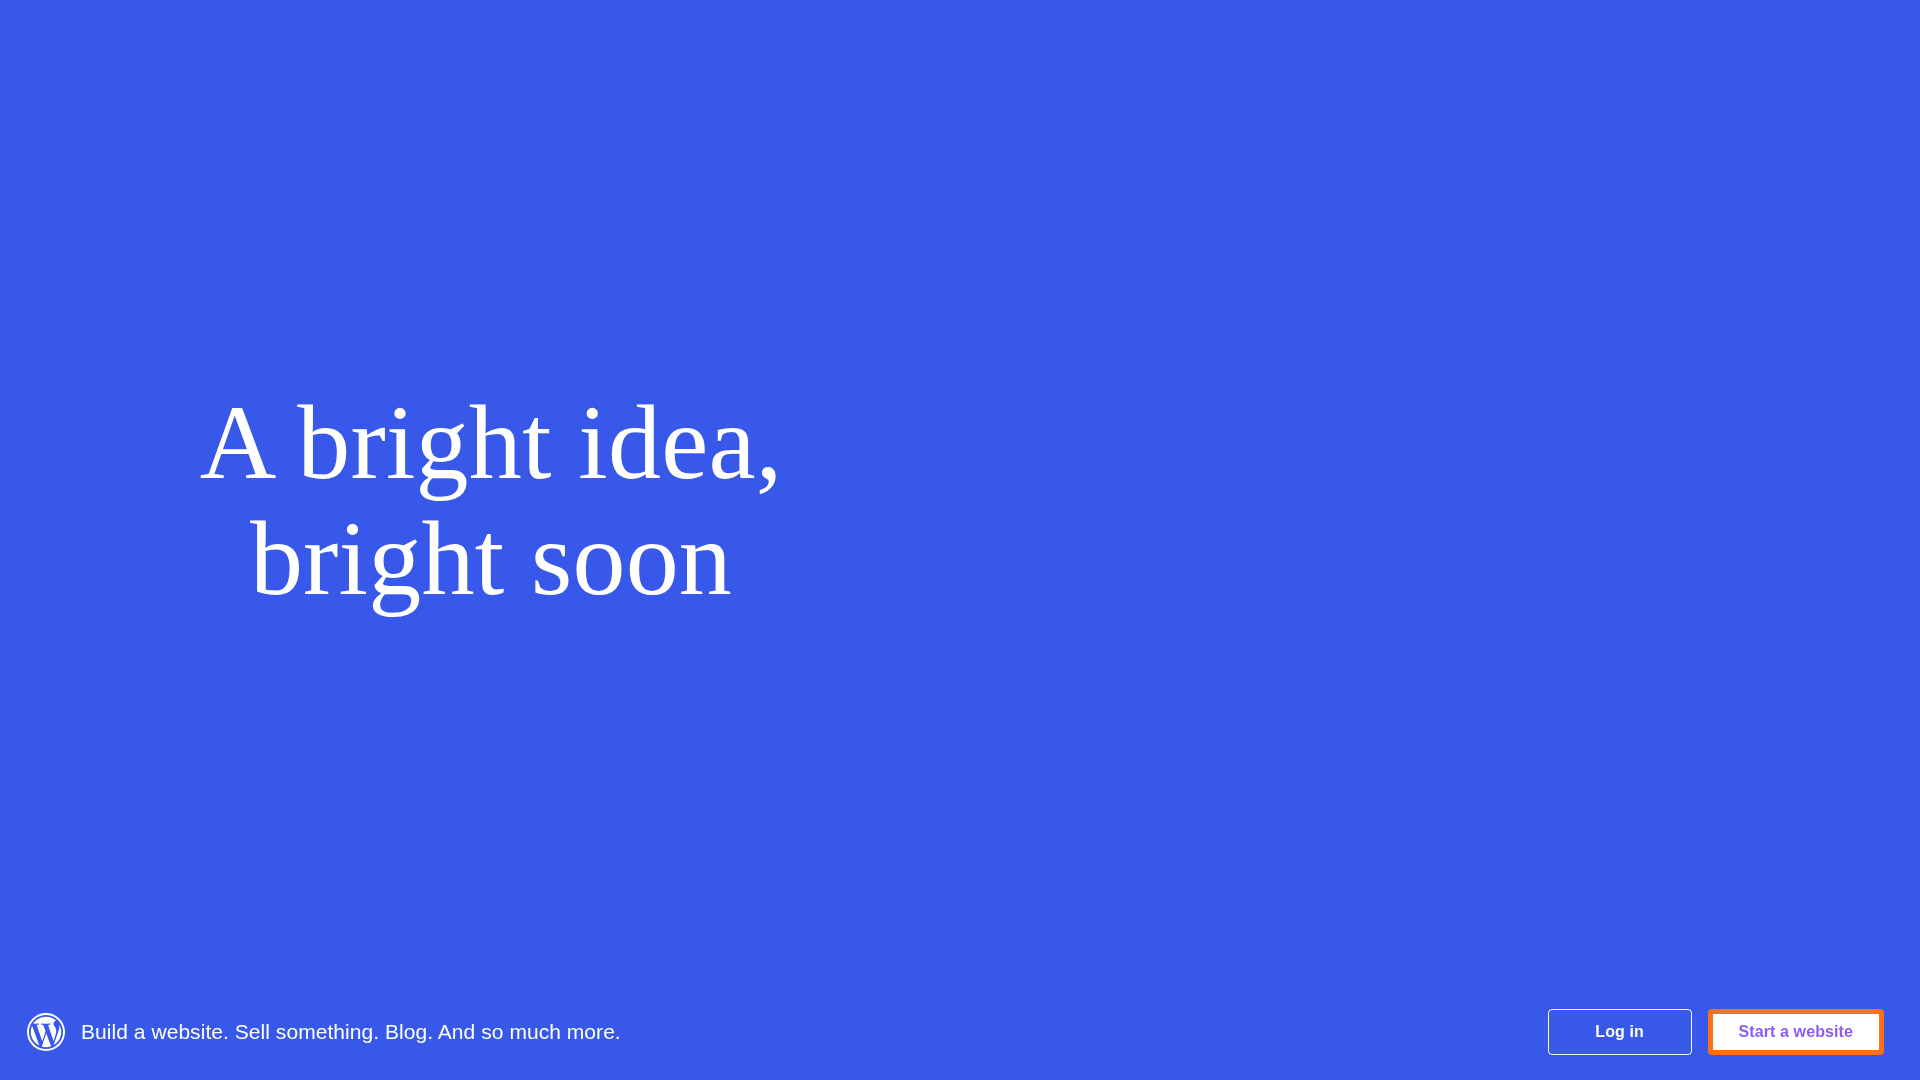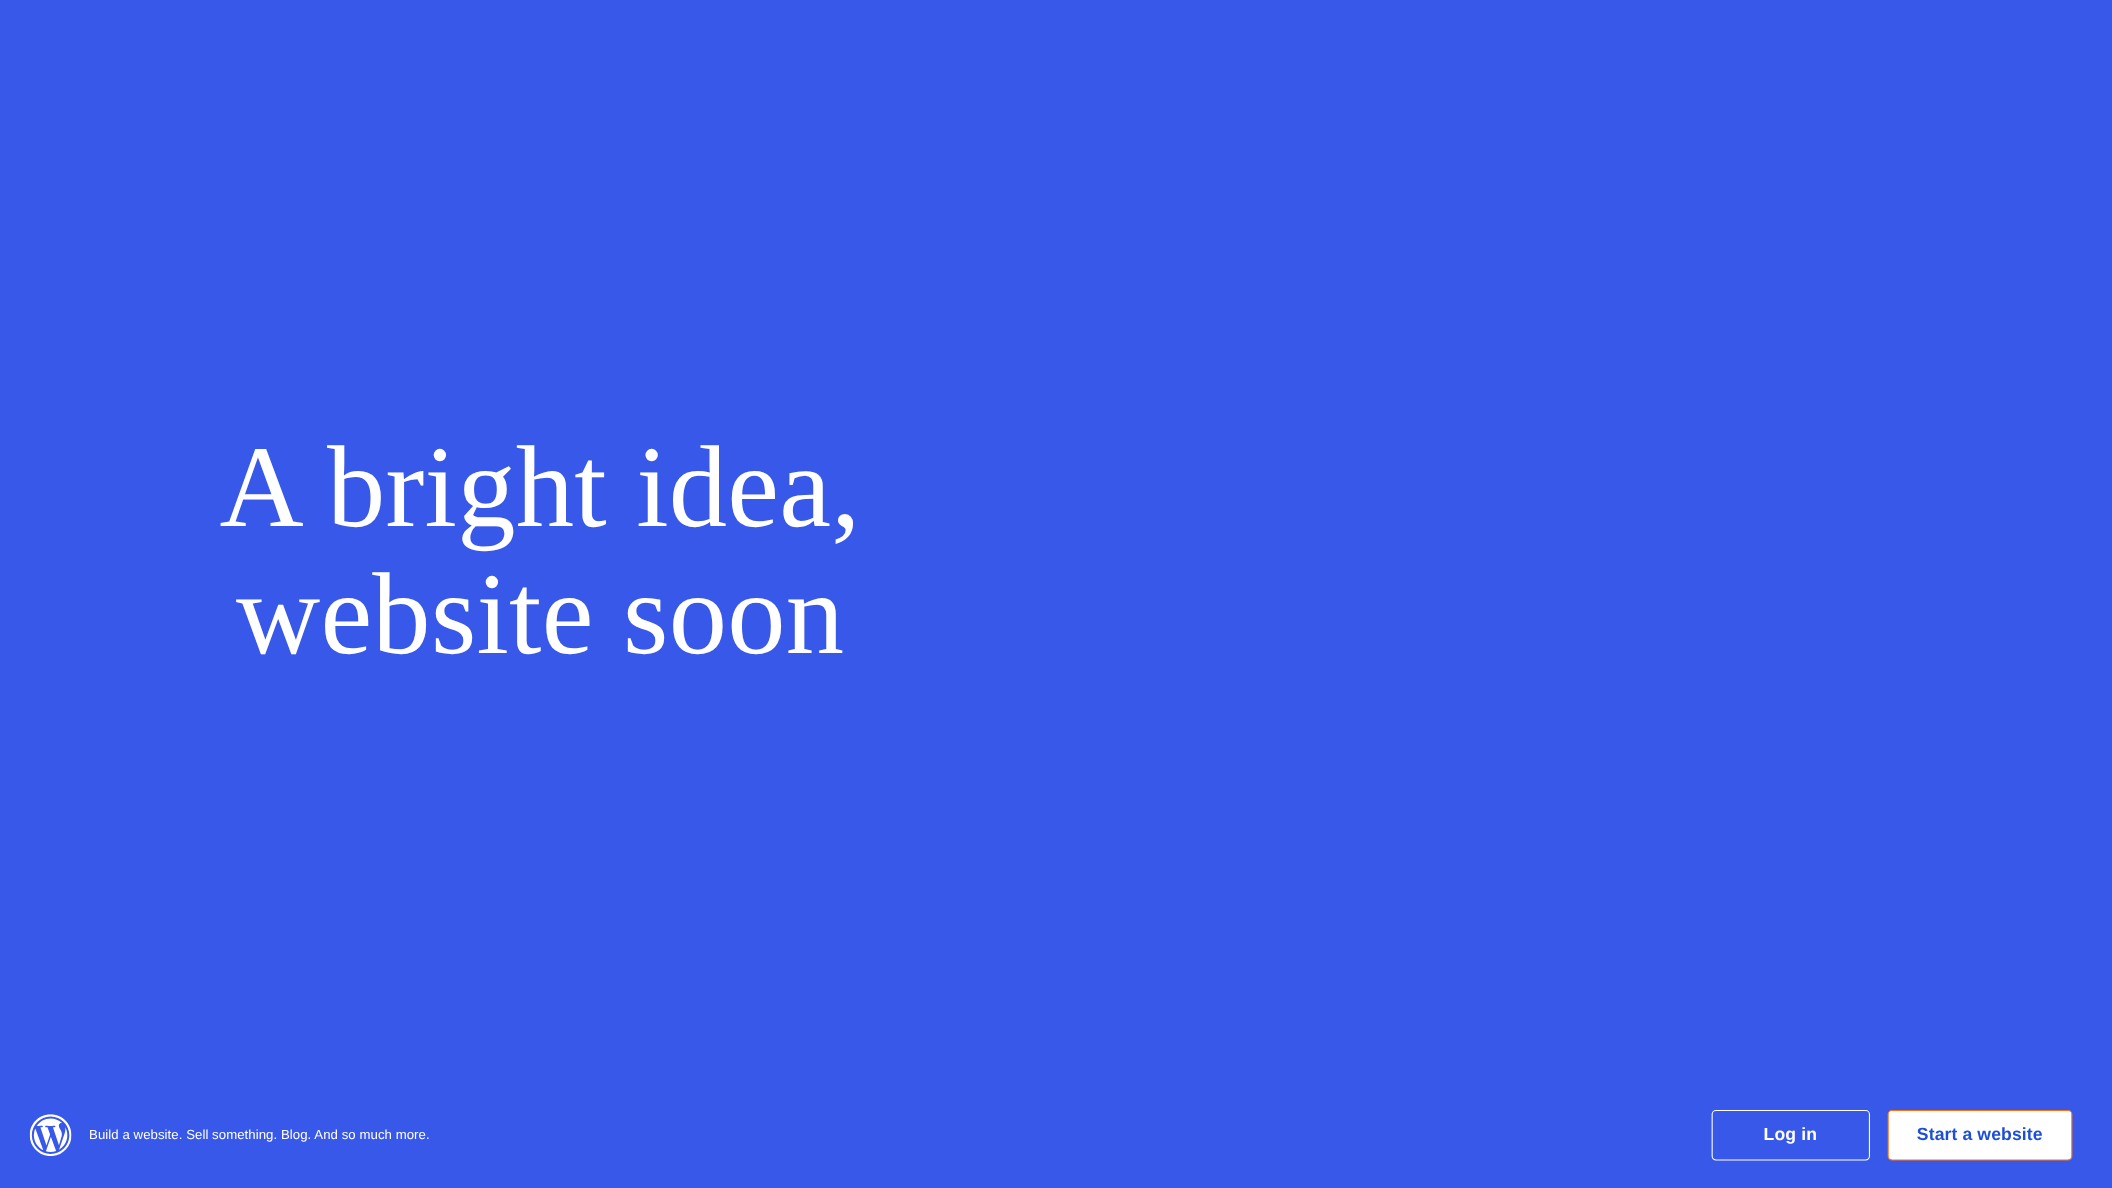--- a/index.html
+++ b/index.html
@@ -67,21 +67,21 @@
 
   .wp-logo {
     width: 38px;
     height: 38px;
     display: block;
     flex: none;
   }
 
   .tagline {
     color: #ffffff;
-    font-size: 12px;
+    font-size: 21px;
     line-height: 1.3;
     letter-spacing: 0.05px;
     white-space: nowrap;
   }
 
   .footer-spacer { flex: 1 1 auto; }
 
   .actions {
     display: flex;
     align-items: center;
@@ -106,32 +106,32 @@
 
   .btn-outline {
     background: transparent;
     border: 1px solid #ffffff;
     color: #ffffff;
     min-width: 144px;
   }
 
   .btn-solid {
     background: #ffffff;
-    border: 1px solid #f97316;
-    color: #1d4ed8;
+    border: 5px solid #f97316;
+    color: #8b5cf6;
     min-width: 140px;
   }
 </style>
 </head>
 <body>
 
 <div class="hero">
   <h1 class="headline">
     <span class="line">A bright idea,</span>
-    <span class="line">website soon</span>
+    <span class="line">bright soon</span>
   </h1>
 </div>
 
 <div class="footer">
 
   <div class="brand">
     <span>
       <svg class="wp-logo" viewBox="0 0 122.5 122.5" aria-hidden="true">
         <path fill="#ffffff" d="M61.25,0C27.47,0,0,27.47,0,61.25s27.47,61.25,61.25,61.25s61.25-27.47,61.25-61.25S95.03,0,61.25,0z
           M61.25,116.2c-30.3,0-54.95-24.65-54.95-54.95S30.95,6.3,61.25,6.3s54.95,24.65,54.95,54.95S91.55,116.2,61.25,116.2z"></path>

